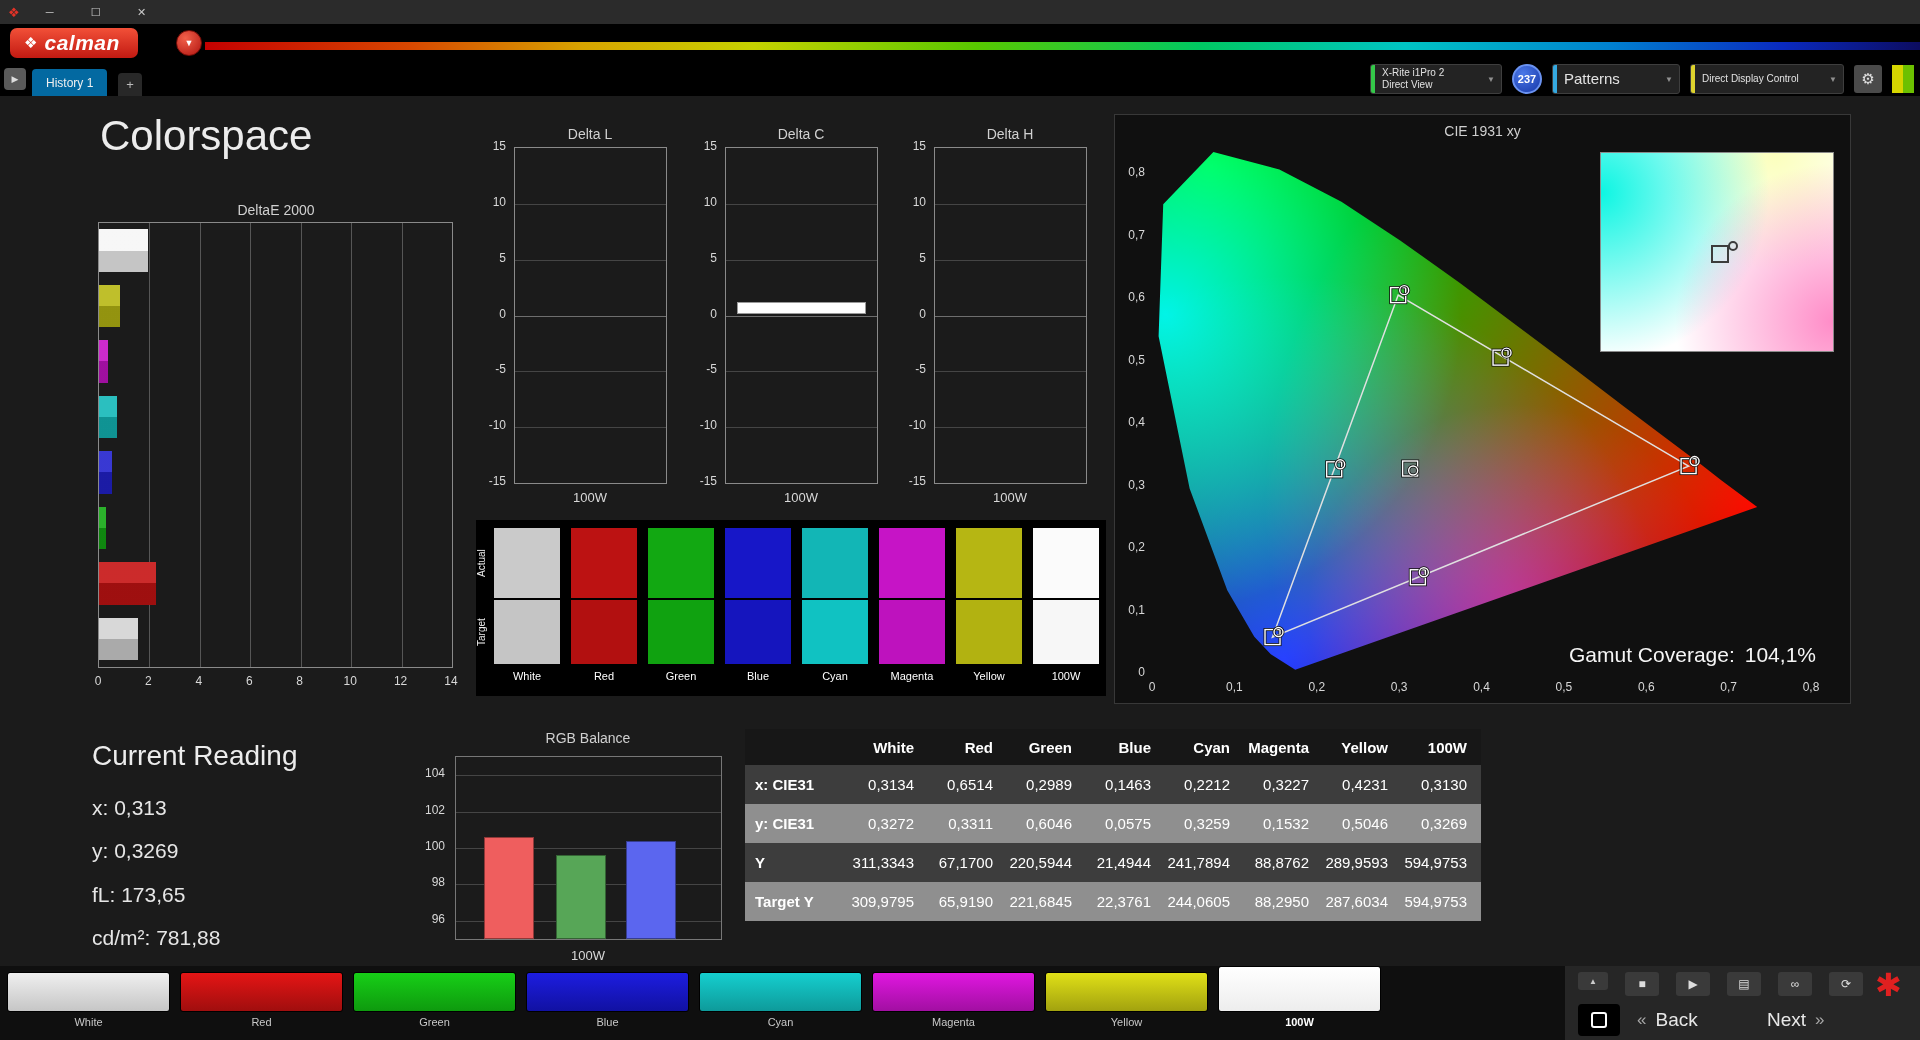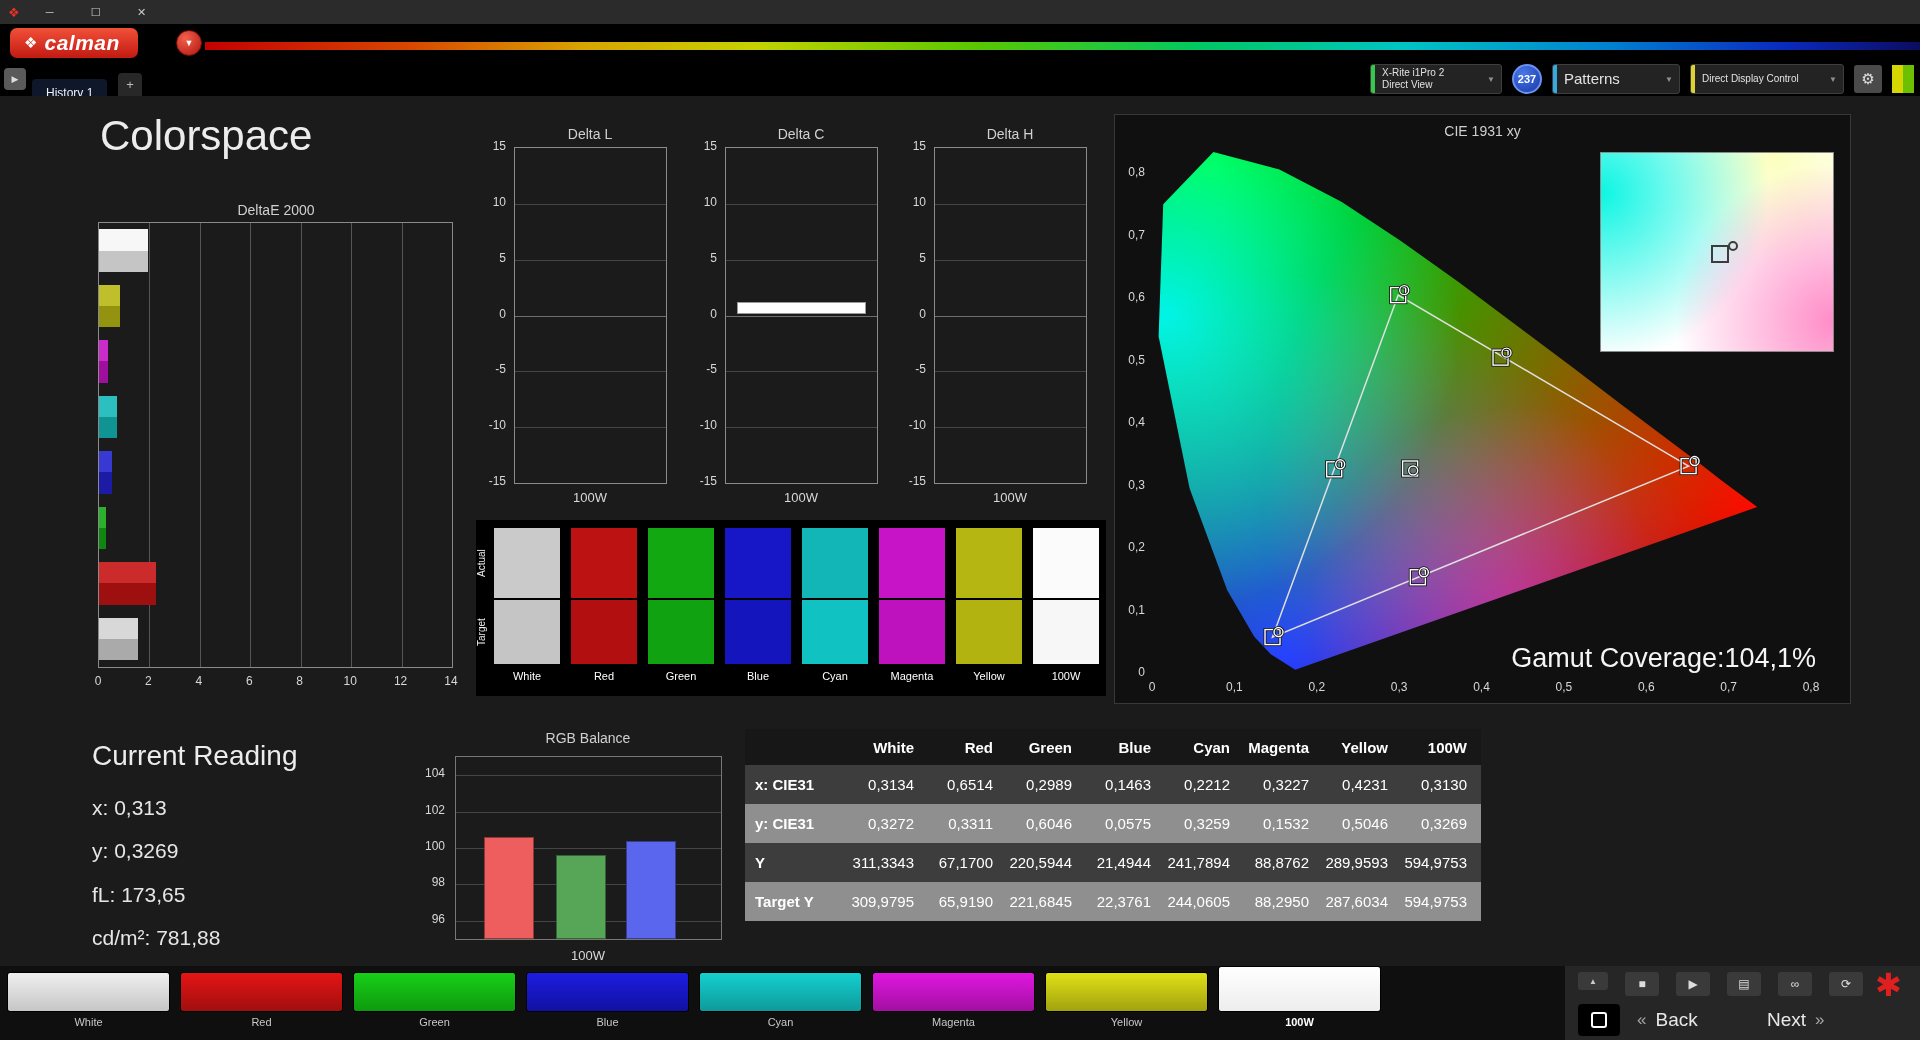--- a/index.html
+++ b/index.html
@@ -22,21 +22,21 @@
   .logo-pill .diamond { color:#fff; font-size:15px; }
   .logo-pill .brandname { color:#fff; font-size:21px; font-weight:bold; font-style:italic; letter-spacing:.5px; }
   .logo-arrow { position:absolute; left:176px; top:6px; width:26px; height:26px; border-radius:50%;
     background:radial-gradient(circle at 35% 30%,#f2604a,#b01410); border:1px solid #7a0e08;
     display:flex; align-items:center; justify-content:center; color:#fff; font-size:9px; }
 
   
   .tabrow { position:absolute; left:0; top:62px; width:100%; height:34px; background:#000; }
   .panel-toggle { position:absolute; left:4px; top:6px; width:22px; height:22px; background:#5a5a5a; border-radius:4px;
     color:#ddd; font-size:9px; display:flex; align-items:center; justify-content:center; }
-  .tab-history { position:absolute; left:32px; top:17px; height:27px; background:#0f172a; border-radius:4px 4px 0 0;
+  .tab-history { position:absolute; left:32px; top:7px; height:27px; background:#0369a1; border-radius:4px 4px 0 0;
     color:#f0f0f0; font-size:12px; display:flex; align-items:center; padding:0 14px; }
   .tab-add { position:absolute; left:118px; top:11px; width:24px; height:23px; background:#282828; border-radius:4px 4px 0 0;
     color:#bbb; font-size:13px; display:flex; align-items:center; justify-content:center; }
   .tab-controls { position:absolute; right:6px; top:2px; height:30px; display:flex; align-items:center; gap:10px; }
   .dd { height:30px; background:#232323; border:1px solid #3e3e3e; border-radius:3px; display:flex; align-items:center; overflow:hidden; }
   .dd .accent { width:4px; height:100%; }
   .dd .dd-text { padding:0 7px; color:#e2e2e2; font-size:10px; line-height:1.25; white-space:nowrap; flex:1; }
   .dd .caret { color:#909090; font-size:8px; padding-right:6px; }
   .meter-dd { width:132px; }
   .patterns-dd { width:128px; } .patterns-dd .dd-text { font-size:15px; }
@@ -96,21 +96,21 @@
   #cie-yticks { position:absolute; left:0; top:30px; width:32px; height:530px; }
   #cie-yticks .tick { left:0; width:30px; text-align:right; }
   .cie-inset { position:absolute; left:485px; top:37px; width:234px; height:200px; border:1px solid #8a8a8a;
     background-image:
       radial-gradient(circle at 100% 85%, rgba(255,120,190,.85), rgba(255,120,190,0) 55%),
       radial-gradient(circle at 0% 20%, rgba(0,245,225,.95), rgba(0,245,225,0) 60%),
       radial-gradient(circle at 75% 0%, rgba(250,255,160,.7), rgba(250,255,160,0) 45%),
       linear-gradient(#fff,#fff); }
   .inset-square { position:absolute; left:110px; top:92px; width:18px; height:18px; border:2px solid #3c3c3c; }
   .inset-circle { position:absolute; left:127px; top:88px; width:10px; height:10px; border:2px solid #3c3c3c; border-radius:50%; }
-  .gamut { position:absolute; right:34px; top:528px; font-size:27px; color:#f5f5f5; display:flex; gap:0; }
+  .gamut { position:absolute; right:34px; top:528px; font-size:21px; color:#f5f5f5; display:flex; gap:10px; }
 
   
   .cr-title { position:absolute; left:92px; top:644px; font-size:28px; color:#ececec; }
   .cr-line { position:absolute; left:92px; font-size:21px; color:#e6e6e6; }
 
   
   #rgb-plot { left:455px; top:660px; width:267px; height:184px; border:1px solid #777; }
   #rgb-ticks { position:absolute; left:405px; top:660px; width:44px; height:184px; }
   #rgb-ticks .tick { left:0; width:40px; text-align:right; }
   .rgb-bar { position:absolute; border:1px solid rgba(0,0,0,.4); }

